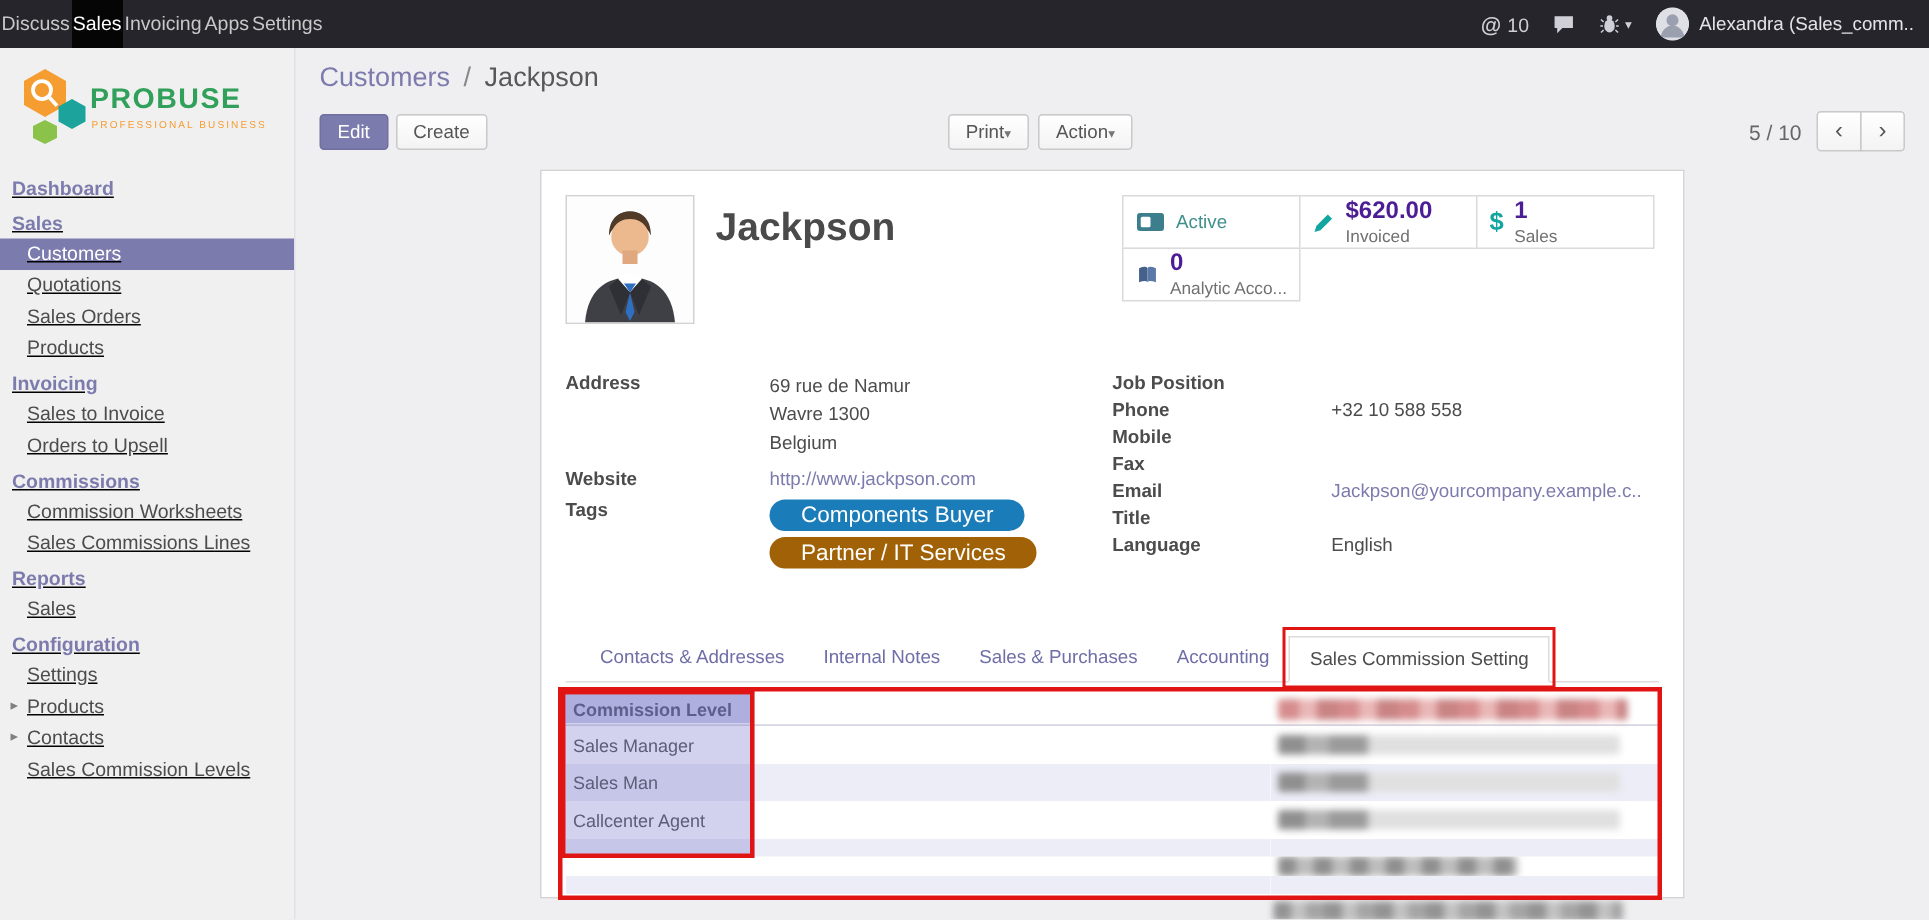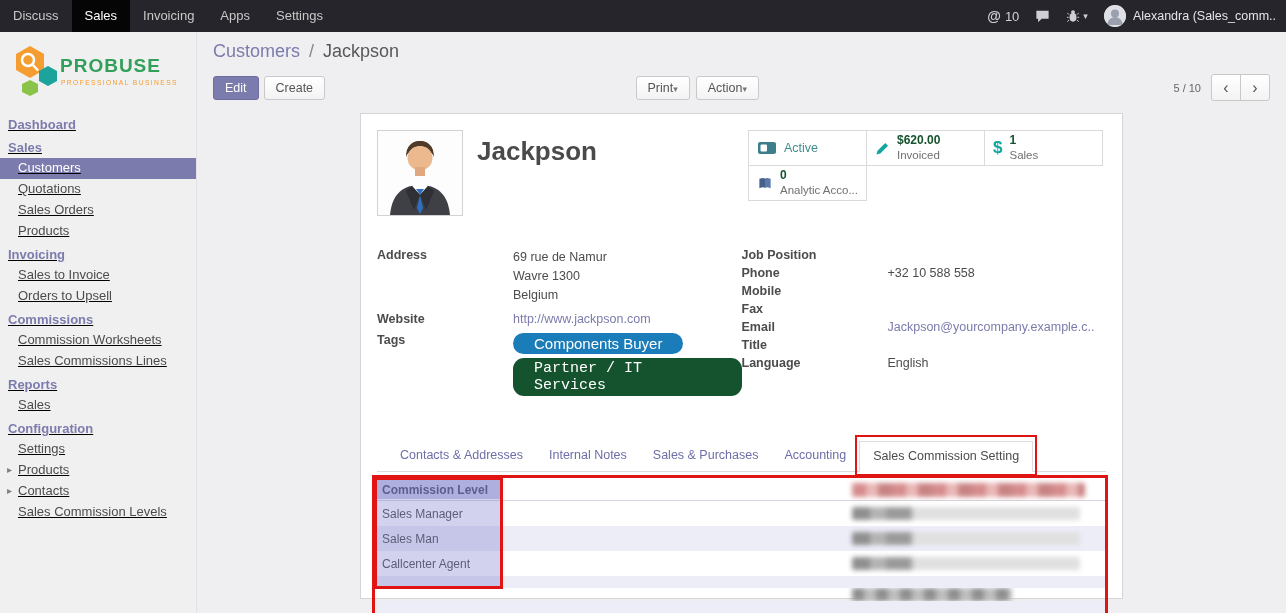--- a/index.html
+++ b/index.html
@@ -2,21 +2,21 @@
 <html><head>
 <meta charset="utf-8">
 <style>
   html,body{margin:0;padding:0;}
   body{width:1286px;height:613px;position:relative;overflow:hidden;
        font-family:"Liberation Sans",sans-serif;background:#efeef0;}
 
   
   .topbar{position:absolute;top:0;left:0;right:0;height:32px;background:#26252b;
           display:flex;align-items:stretch;color:#c8c8c8;font-size:13px;z-index:60;}
-  .menu{padding:0 13px;line-height:32px;cursor:pointer;white-space:nowrap;text-align:center;}
+  .menu{padding:0 1px;line-height:32px;cursor:pointer;white-space:nowrap;text-align:center;}
   .menu.active{background:#050505;color:#fff;}
   .topbar-spacer{flex:1;}
   .top-right{display:flex;align-items:center;gap:16px;padding-right:10px;}
   .mention{display:flex;align-items:center;gap:4px;color:#cfcfd7;cursor:pointer;}
   .at{font-weight:bold;font-size:14px;}
   .top-icon{display:flex;align-items:center;gap:3px;cursor:pointer;color:#cfcfd7;}
   .caret{font-size:9px;color:#cfcfd7;}
   .user{display:flex;align-items:center;gap:7px;color:#e4e4e8;font-size:12.5px;cursor:pointer;white-space:nowrap;}
   .user-avatar{width:22px;height:22px;border-radius:50%;background:#dfe0e6;overflow:hidden;flex:0 0 auto;}
 
@@ -36,57 +36,57 @@
   .bc-link{color:#7c7bad;cursor:pointer;}
   .bc-sep{color:#888;margin:0 4px;}
   .bc-cur{color:#585858;}
   .cp-row{display:flex;align-items:center;margin-top:12px;height:27px;}
   .btn{font-size:12.5px;padding:4px 11px;border:1px solid #c9c9c9;border-radius:3px;
        background:linear-gradient(#ffffff,#f3f3f3);color:#555;cursor:pointer;font-family:inherit;}
   .btn-primary{background:#7c7bad;border-color:#716fa0;color:#fff;}
   .grp-left{display:flex;gap:5px;}
   .cp-center{display:flex;gap:6px;margin:0 auto;transform:translateX(-52px);}
   .pager{display:flex;align-items:center;gap:10px;}
-  .pager-count{font-size:11px;color:#666;}
+  .pager-count{font-size:14px;color:#666;}
   .pager-btns{display:flex;}
   .pager-btn{width:30px;height:27px;border:1px solid #c9c9c9;background:linear-gradient(#fff,#f3f3f3);
              font-size:16px;color:#555;display:flex;align-items:center;justify-content:center;
              cursor:pointer;box-sizing:border-box;}
   .pager-btn.prev{border-radius:3px 0 0 3px;}
   .pager-btn.next{border-radius:0 3px 3px 0;margin-left:-1px;}
 
   
   .sheet{width:763px;height:486px;margin:12px auto 0;background:#fff;border:1px solid #d4d4d4;
          box-sizing:border-box;padding:16px;position:relative;}
   .sheet-header{position:relative;height:118px;}
   .avatar-box{width:84px;height:84px;border:1px solid #d2d2d2;background:#fff;box-sizing:content-box;}
   .record-title{position:absolute;left:100px;top:6px;font-size:26px;font-weight:bold;color:#4a4a4a;}
   .stats{position:absolute;top:0;right:0;width:357px;display:flex;flex-wrap:wrap;justify-content:flex-start;}
   .stat-btn{width:119px;height:36px;border:1px solid #dadada;margin-left:-1px;margin-bottom:-1px;
             background:#fff;display:flex;align-items:center;gap:7px;padding:0 8px;
             box-sizing:border-box;cursor:pointer;}
   .stat-texts{display:flex;flex-direction:column;line-height:1.25;font-size:11.5px;color:#707070;}
-  .stat-value{font-weight:bold;color:#14532d;font-size:12px;}
+  .stat-value{font-weight:bold;color:#4c1d95;font-size:16px;}
   .stat-active-label{color:#3f8f8d;font-size:12.5px;}
   .stat-icon{flex:0 0 auto;display:flex;align-items:center;}
   .stat-icon.dollar{color:#13a5a0;font-weight:bold;font-size:17px;}
 
   
   .fields{display:flex;font-size:12.5px;color:#4c4c4c;}
   .fcol{width:50%;box-sizing:border-box;}
   .frow{display:flex;margin-bottom:7px;}
   .fcol-right .frow{margin-bottom:3px;min-height:15px;}
   .flabel{width:136px;flex:0 0 auto;font-weight:bold;color:#4c4c4c;}
   .fcol-right .flabel{width:146px;}
   .addr-line{line-height:19px;}
   .link{color:#7c7bad;cursor:pointer;}
   .tags-wrap{display:flex;flex-direction:column;align-items:flex-start;}
   .tagbadge{display:inline-block;padding:2px 21px;border-radius:11px;font-size:15px;color:#fff;margin-bottom:4px;}
   .tag-blue{background:#1b7cba;}
-  .tag-purple{background:#14532d;font-family:Liberation Mono, monospace;}
+  .tag-purple{background:#a16207;}
 
   
   .tabs{display:flex;margin-top:34px;border-bottom:1px solid #dcdcdc;padding-left:10px;}
   .tab{padding:7px 13px 8px;font-size:12.5px;color:#6e6ea8;cursor:pointer;position:relative;white-space:nowrap;}
   .tab.active{color:#4c4c4c;background:#fff;border:1px solid #dcdcdc;border-bottom:1px solid #fff;margin-bottom:-1px;}
   .tab-annot{position:absolute;top:-7px;left:-5px;right:-5px;bottom:-5px;border:2px solid #e11414;pointer-events:none;}
 
   
   .table-wrap{position:relative;margin-top:8px;}
   table.commission{width:100%;border-collapse:collapse;font-size:12px;color:#4c4c4c;table-layout:fixed;}

